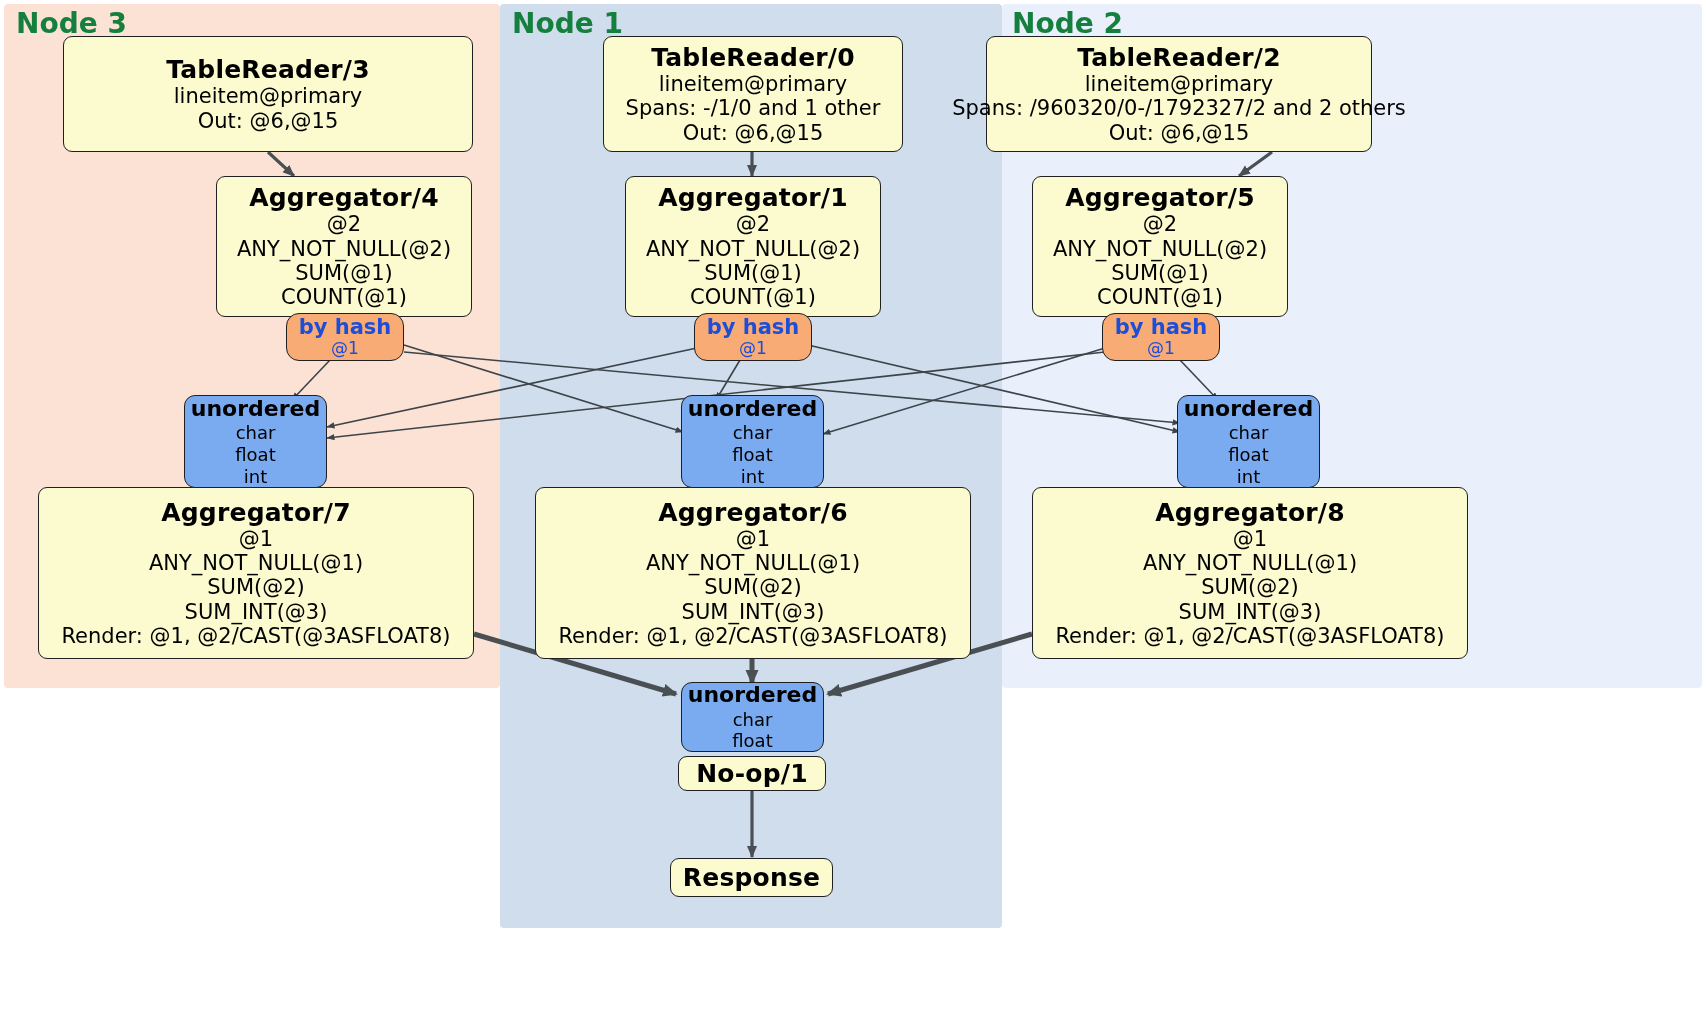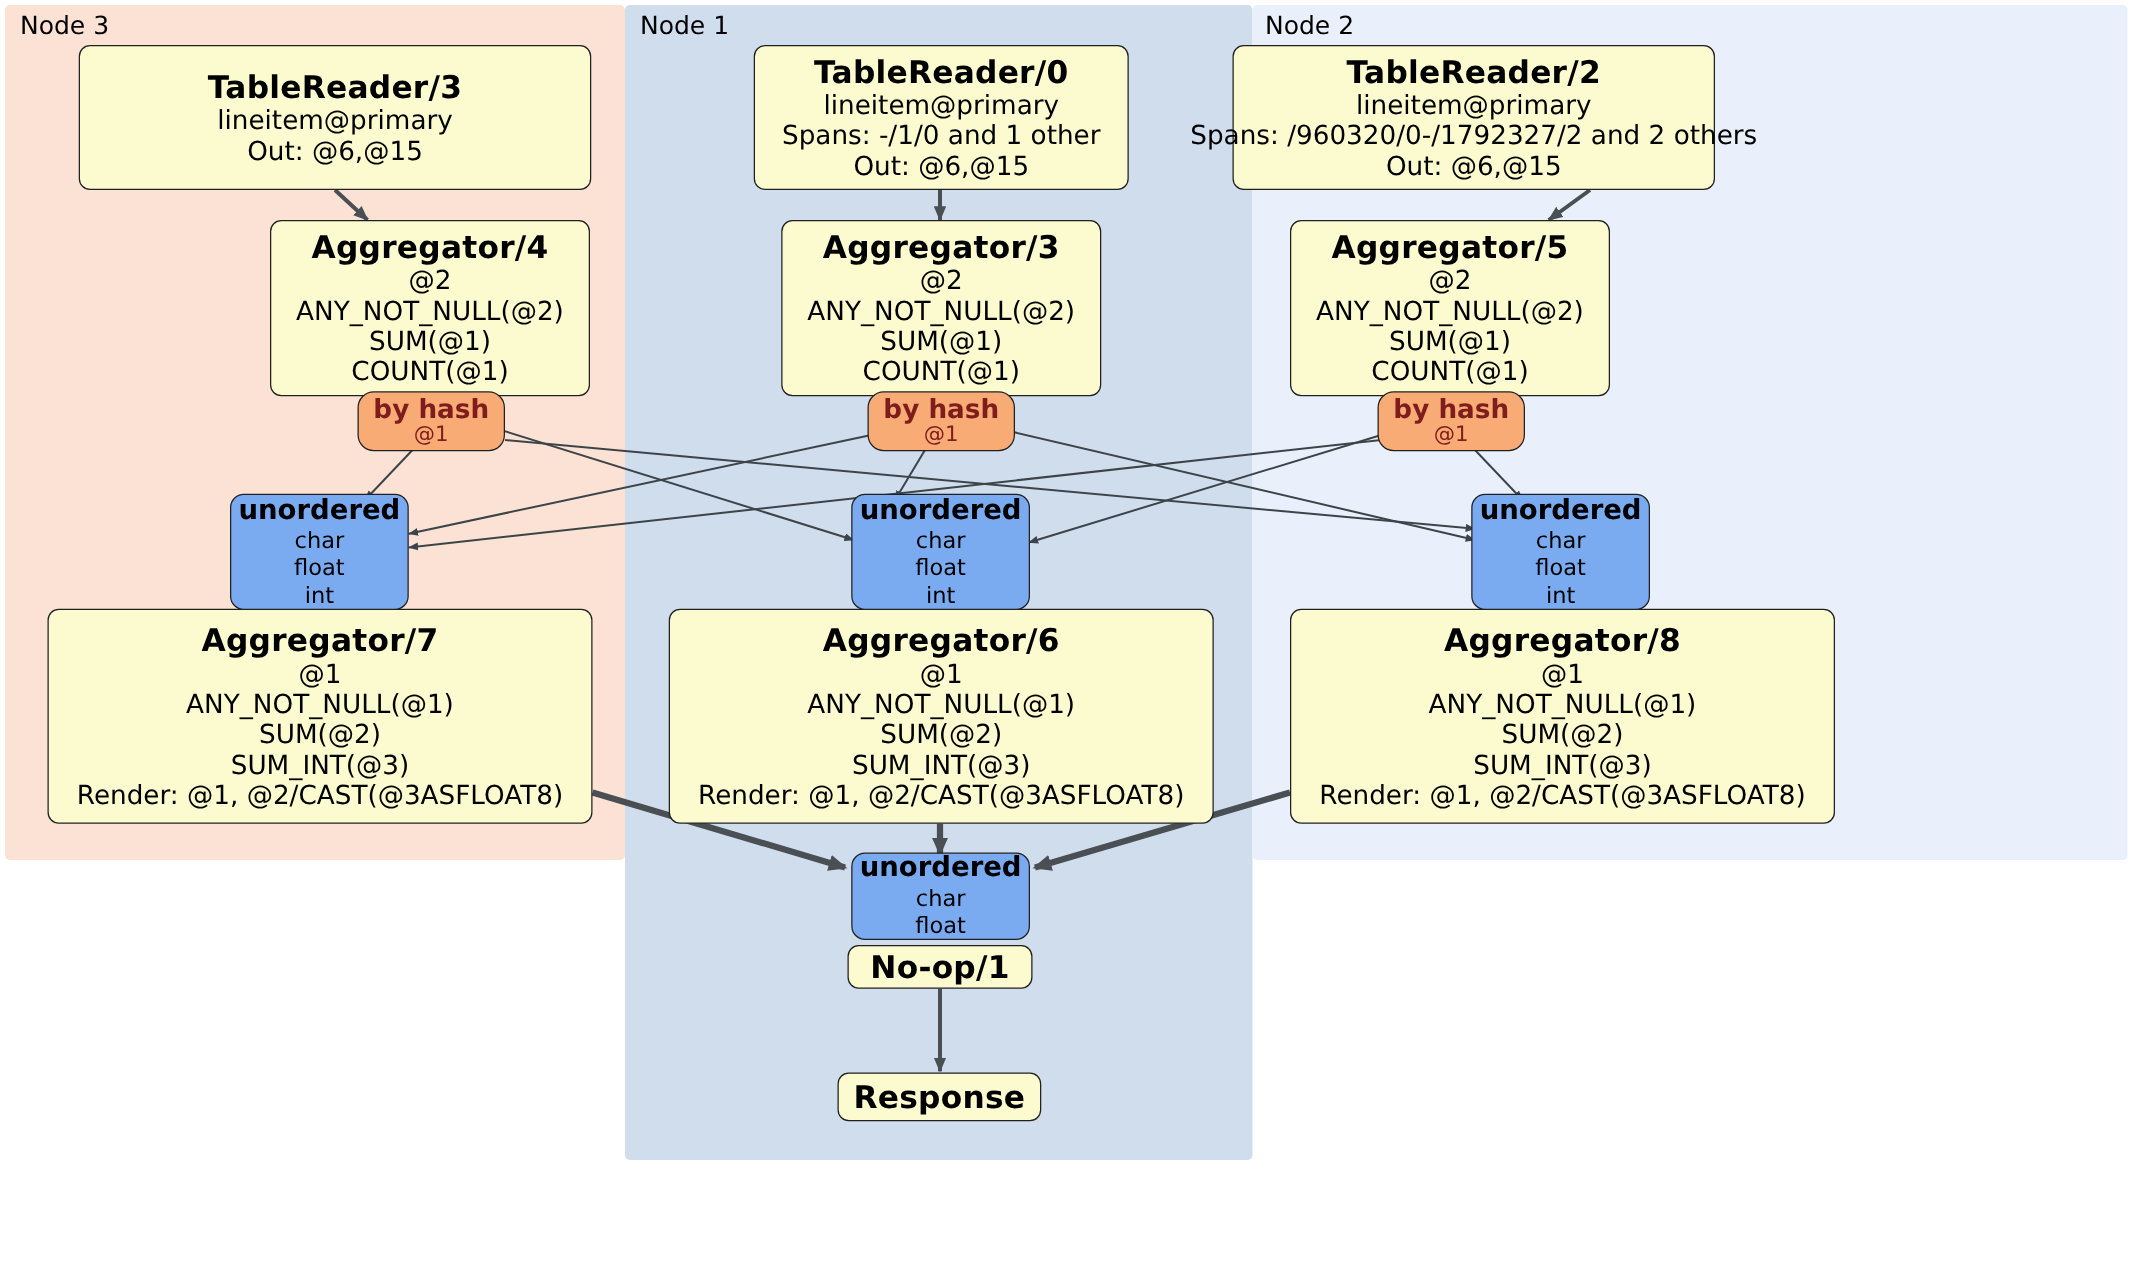--- a/index.html
+++ b/index.html
@@ -5,22 +5,23 @@
   html,body{margin:0;padding:0;background:#ffffff;}
   body{
     font-family:"DejaVu Sans","Liberation Sans",sans-serif;
     width:1706px;height:1016px;position:relative;overflow:hidden;
   }
   #stage{position:absolute;left:0;top:0;width:1706px;height:1016px;}
 
   
   .panel{position:absolute;border-radius:4px;}
   .panel-label{
-    position:absolute;font-size:20px;color:#000000;line-height:1;
+    position:absolute;font-size:28px;color:#15803d;line-height:1;
     white-space:nowrap;
+    font-weight:bold;
   }
 
   
   .proc{
     position:absolute;box-sizing:border-box;
     background:#fbfbcf;border:1.6px solid #202020;border-radius:9px;
     text-align:center;color:#000;
     display:flex;flex-direction:column;justify-content:center;align-items:center;
     padding:5px 8px;
   }
@@ -29,21 +30,21 @@
 
   
   .proc.compact{padding:2px 14px;}
   .proc.compact .title{font-size:25px;}
 
   
   .router{
     position:absolute;box-sizing:border-box;
     background:#f8ab75;border:1.4px solid #202020;border-radius:13px;
     display:flex;flex-direction:column;justify-content:center;align-items:center;
-    color:#7f1d1d;z-index:6;
+    color:#1d4ed8;z-index:6;
   }
   .router .title{font-weight:bold;font-size:21px;line-height:1.15;}
   .router .ln{font-size:17px;line-height:1.15;}
 
   
   .sync{
     position:absolute;box-sizing:border-box;
     background:#7aaaf0;border:1.4px solid #202020;border-radius:11px;
     display:flex;flex-direction:column;justify-content:center;align-items:center;
     color:#000;z-index:5;
@@ -129,21 +130,21 @@
 
   <div class="proc" style="left:216px;top:176px;width:256px;height:141px;">
     <div class="title">Aggregator/4</div>
     <div class="ln">@2</div>
     <div class="ln">ANY_NOT_NULL(@2)</div>
     <div class="ln">SUM(@1)</div>
     <div class="ln">COUNT(@1)</div>
   </div>
 
   <div class="proc" style="left:625px;top:176px;width:256px;height:141px;">
-    <div class="title">Aggregator/3</div>
+    <div class="title">Aggregator/1</div>
     <div class="ln">@2</div>
     <div class="ln">ANY_NOT_NULL(@2)</div>
     <div class="ln">SUM(@1)</div>
     <div class="ln">COUNT(@1)</div>
   </div>
 
   <div class="proc" style="left:1032px;top:176px;width:256px;height:141px;">
     <div class="title">Aggregator/5</div>
     <div class="ln">@2</div>
     <div class="ln">ANY_NOT_NULL(@2)</div>

